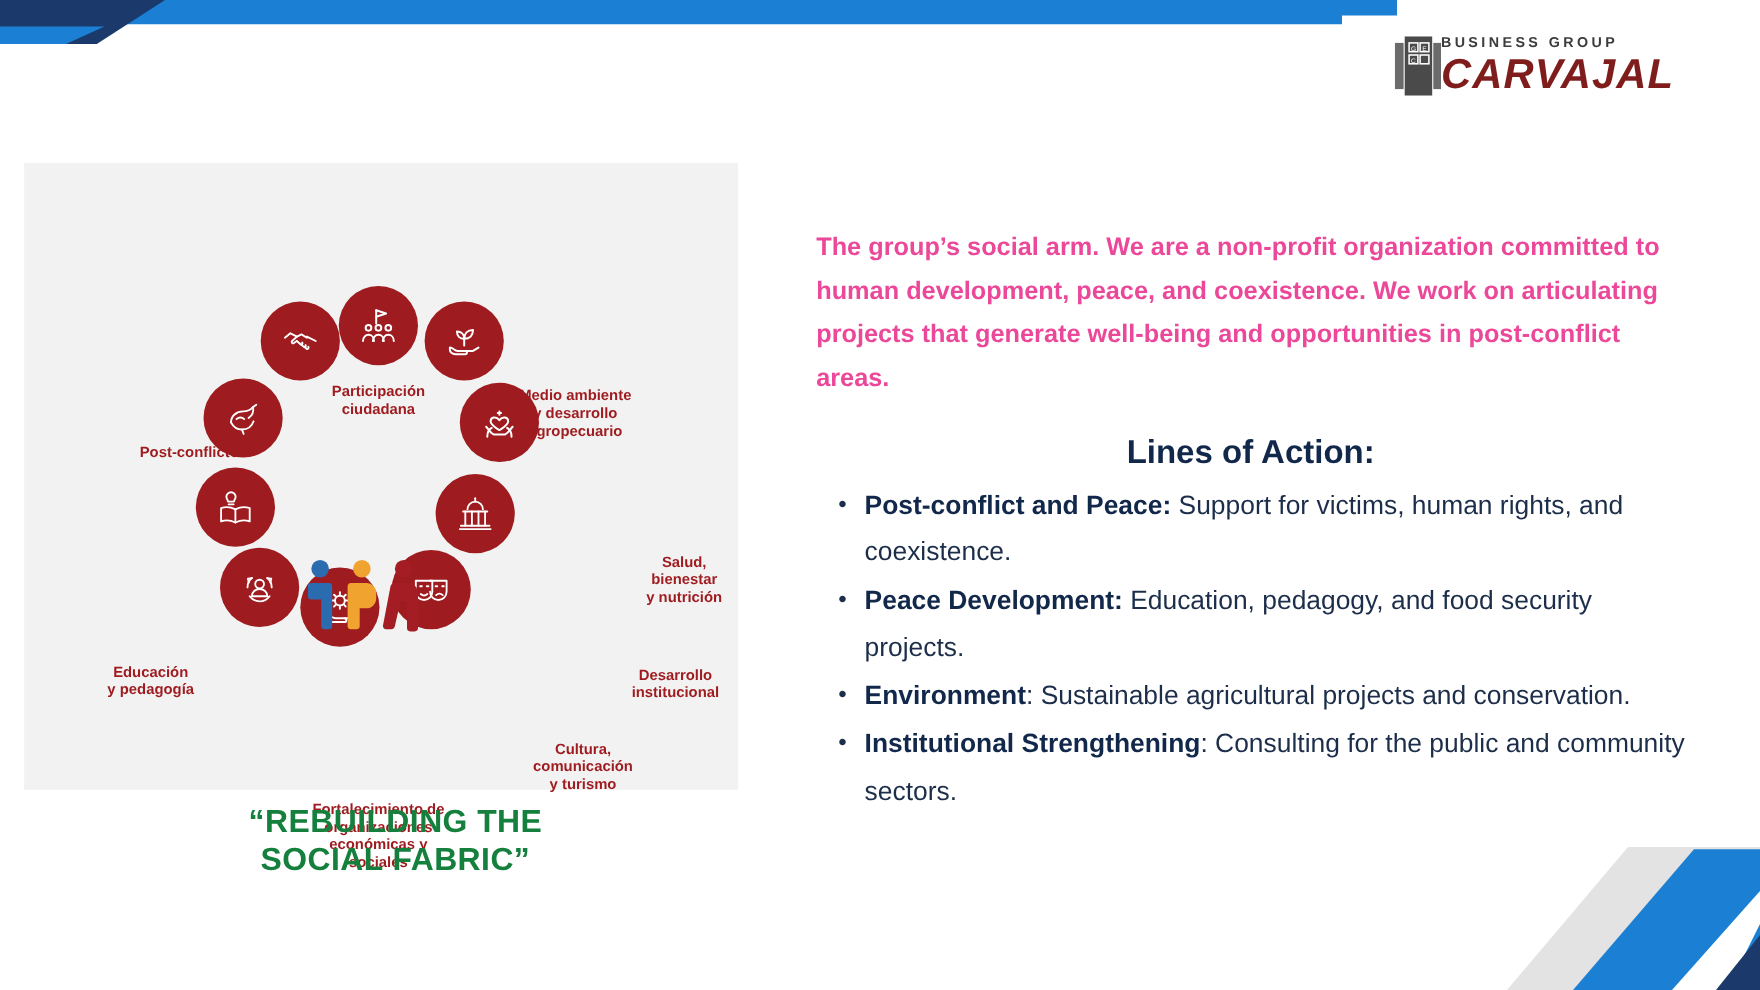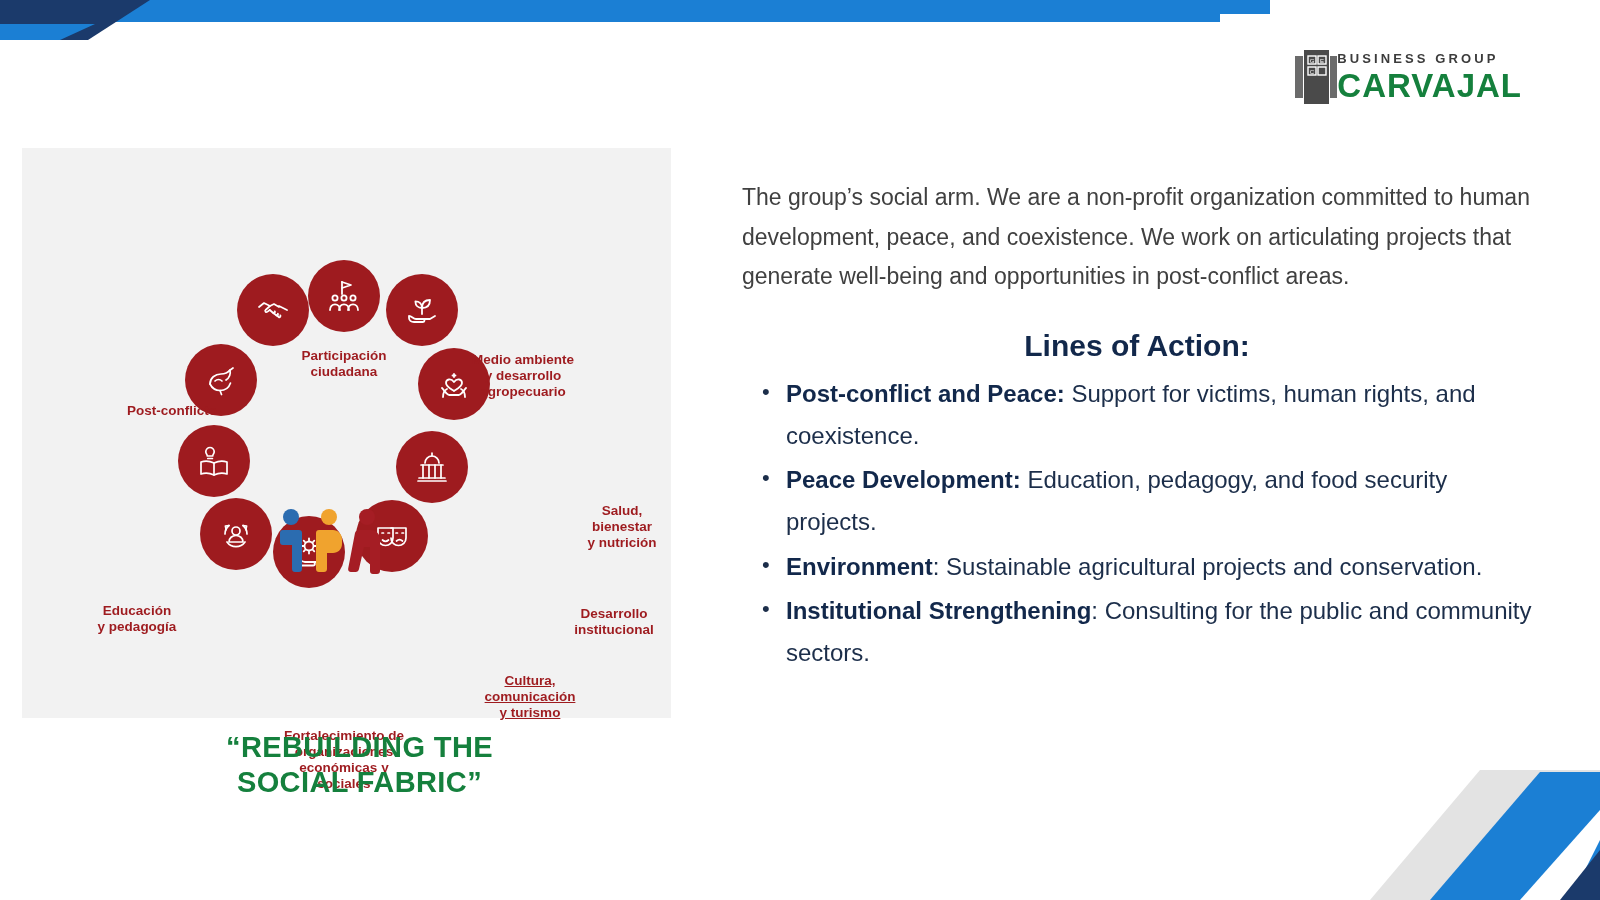--- a/index.html
+++ b/index.html
@@ -25,21 +25,21 @@
     width: 1270px; height: 40px;
   }
   .band-bottom {
     bottom: 0; right: 0;
     width: 420px; height: 190px;
   }
 
   
   .logo-wrap {
     position: absolute;
-    top: 50px;
+    top: 32px;
     right: 78px;
     display: flex;
     align-items: center;
     gap: 0;
   }
   .logo-mark {
     width: 42px;
     height: 54px;
   }
   .logo-text {
@@ -49,24 +49,25 @@
     line-height: 1;
   }
   .logo-top {
     font-size: 13px;
     letter-spacing: 3.1px;
     font-weight: 700;
     color: #3c3c3c;
     margin-bottom: 4px;
   }
   .logo-main {
-    font-size: 33px;
+    font-size: 38px;
     letter-spacing: 1px;
     font-weight: 700;
-    color: #15803d;
+    color: #7f1d1d;
+    font-style: italic;
   }
 
   
   .left-panel {
     position: absolute;
     left: 18px;
     top: 148px;
     width: 653px;
     height: 570px;
     background: #f2f2f2;
@@ -136,22 +137,23 @@
   .right-col {
     position: absolute;
     left: 742px;
     top: 178px;
     width: 790px;
     color: #12284b;
   }
   .intro {
     font-size: 23px;
     line-height: 1.72;
-    color: #404040;
-    font-weight: 400;
+    color: #ec4899;
+    font-weight: 700;
+    margin-top: 27px;
   }
   .lines-title {
     margin-top: 32px;
     font-size: 30px;
     font-weight: 700;
     color: #12284b;
     text-align: center;
   }
   ul.lines {
     margin: 10px 0 0 0;
@@ -331,21 +333,21 @@
   <div class="node-label" style="left:246px; top:200px; white-space:pre-line;">Participación
 ciudadana</div>
   <div class="node-label" style="left:425px; top:204px; white-space:pre-line;">Medio ambiente
 y desarrollo
 agropecuario</div>
   <div class="node-label" style="left:524px; top:355px; white-space:pre-line;">Salud,
 bienestar
 y nutrición</div>
   <div class="node-label" style="left:516px; top:458px; white-space:pre-line;">Desarrollo
 institucional</div>
-  <div class="node-label" style="left:432px; top:525px; white-space:pre-line;text-decoration:underline;">Cultura,
+  <div class="node-label" style="left:432px; top:525px; white-space:pre-line;">Cultura,
 comunicación
 y turismo</div>
   <div class="node-label" style="left:246px; top:580px; white-space:pre-line;">Fortalecimiento de
 organizaciones
 económicas y
 sociales</div>
   <div class="node-label" style="left:39px; top:455px; white-space:pre-line;">Educación
 y pedagogía</div>
   <div class="node-label" style="left:74px; top:255px; white-space:pre-line;">Post-conflicto</div>
 </div>

